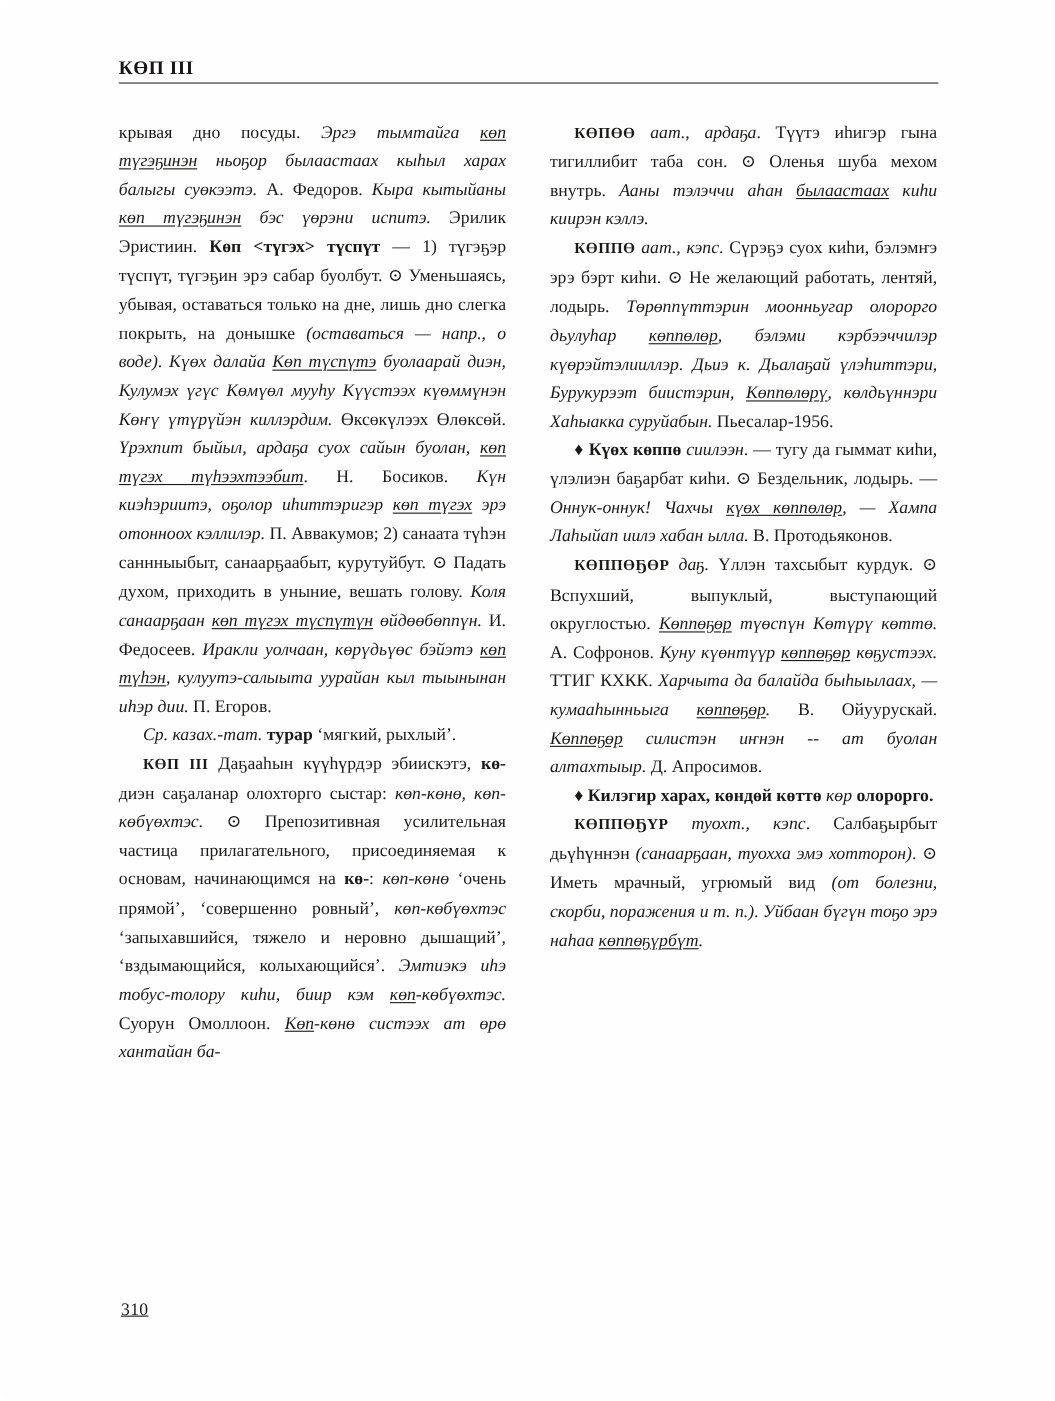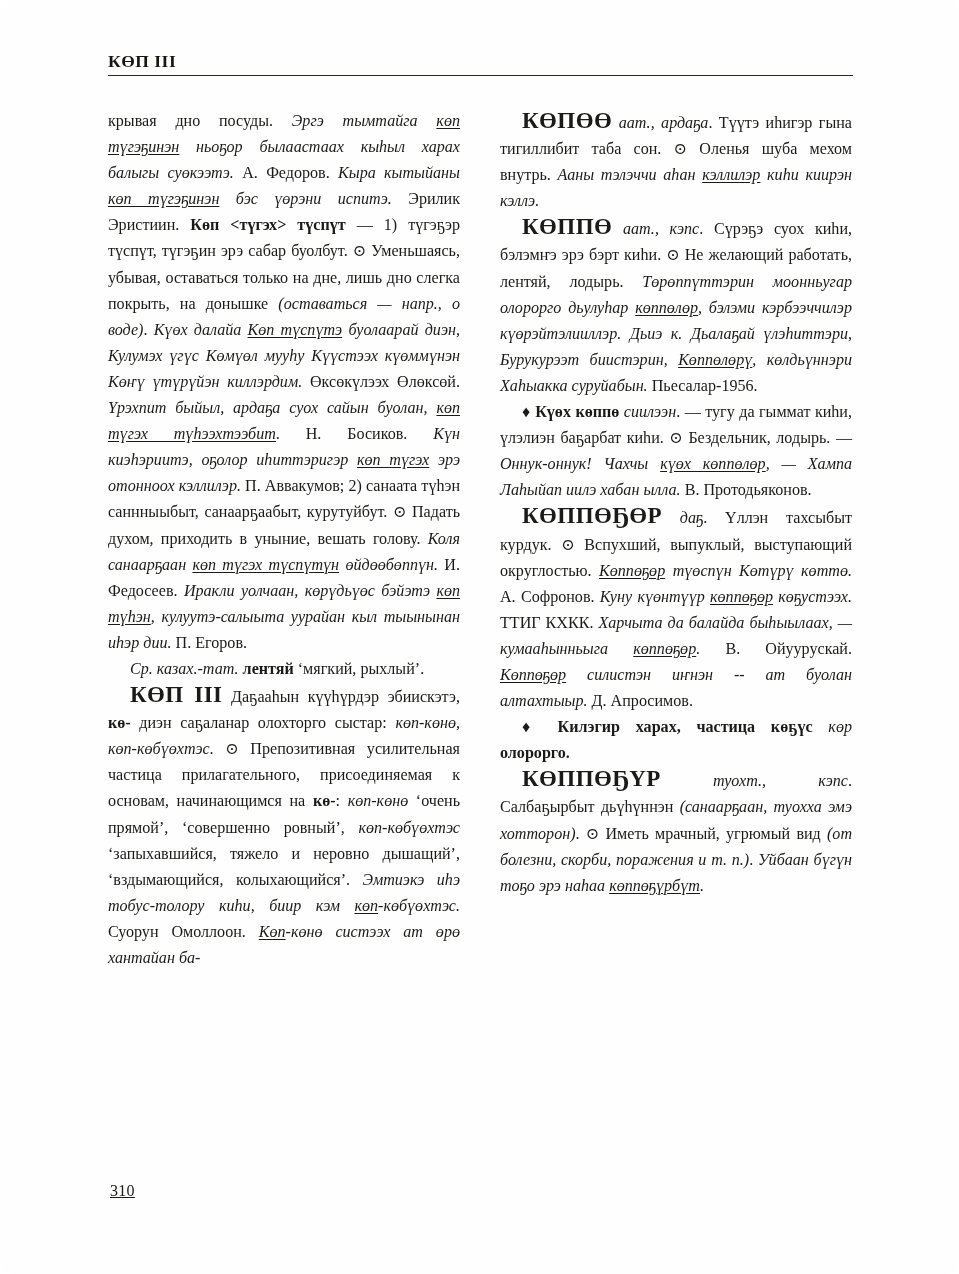--- a/index.html
+++ b/index.html
@@ -68,21 +68,21 @@
     margin: 0;
     text-indent: 0;
   }
   .blk.ind {
     text-indent: 22px;
   }
 
   
   .hw {            
     font-weight: bold;
-    font-size: 23px;
+    font-size: 14px;
     letter-spacing: 0.4px;
   }
   .bld {           
     font-weight: bold;
   }
   .it {            
     font-style: italic;
   }
   .ul {            
     text-decoration: underline;
@@ -120,38 +120,38 @@
     <div class="runhead-rule"></div>
   </div>
 
   <div class="columns">
 
     <div class="col">
 
       <p class="blk"><span>крывая дно посуды. </span><span class="it">Эргэ тымтайга </span><span class="it ul">көп түгэҕинэн</span><span class="it"> ньоҕор былаастаах кыһыл харах балыгы суөкээтэ. </span><span>А. Федоров.</span><span class="it"> Кыра кытыйаны </span><span class="it ul">көп түгэҕинэн</span><span class="it"> бэс үөрэни испитэ. </span><span>Эрилик Эристиин.</span><span class="bld"> Көп &lt;түгэх&gt; түспүт</span><span> — 1) түгэҕэр түспүт, түгэҕин эрэ сабар буолбут. </span><span class="bullet">⊙</span><span> Уменьшаясь, убывая, оставаться только на дне, лишь дно слегка покрыть, на донышке </span><span class="it">(оставаться — напр., о воде)</span><span>. </span><span class="it">Күөх далайа </span><span class="it ul">Көп түспүтэ</span><span class="it"> буолаарай диэн, Кулумэх үгүс Көмүөл мууһу Күүстээх күөммүнэн Көҥү үтүрүйэн киллэрдим. </span><span>Өксөкүлээх Өлөксөй.</span><span class="it"> Үрэхпит быйыл, ардаҕа суох сайын буолан, </span><span class="it ul">көп түгэх түһээхтээбит</span><span>. </span><span>Н. Босиков.</span><span class="it"> Күн киэһэриитэ, оҕолор иһиттэригэр </span><span class="it ul">көп түгэх</span><span class="it"> эрэ отонноох кэллилэр. </span><span>П. Аввакумов;</span><span> 2) санаата түһэн саннныыбыт, санаарҕаабыт, курутуйбут. </span><span class="bullet">⊙</span><span> Падать духом, приходить в уныние, вешать голову. </span><span class="it">Коля санаарҕаан </span><span class="it ul">көп түгэх түспүтүн</span><span class="it"> өйдөөбөппүн. </span><span>И. Федосеев.</span><span class="it"> Иракли уолчаан, көрүдьүөс бэйэтэ </span><span class="it ul">көп түһэн</span><span class="it">, кулуутэ-салыыта уурайан кыл тыынынан иһэр дии. </span><span>П. Егоров.</span></p>
 
 
-      <p class="blk ind"><span class="it">Ср.</span><span class="it">&nbsp;</span><span class="it">казах.-тат.</span><span>&nbsp;</span><span class="bld">лентяй</span><span>&nbsp;</span><span>‘мягкий, рыхлый’.</span></p>
+      <p class="blk ind"><span class="it">Ср.</span><span class="it">&nbsp;</span><span class="it">казах.-тат.</span><span>&nbsp;</span><span class="bld">турар</span><span>&nbsp;</span><span>‘мягкий, рыхлый’.</span></p>
 
       <p class="blk ind"><span class="hw">КӨП III</span><span> Даҕааһын күүһүрдэр эбиискэтэ, </span><span class="bld">кө-</span><span> диэн саҕаланар олохторго сыстар: </span><span class="it">көп-көнө, көп-көбүөхтэс</span><span>. </span><span class="bullet">⊙</span><span> Препозитивная усилительная частица прилагательного, присоединяемая к основам, начинающимся на </span><span class="bld">кө-</span><span>: </span><span class="it">көп-көнө</span><span> ‘очень прямой’, ‘совершенно ровный’, </span><span class="it">көп-көбүөхтэс</span><span> ‘запыхавшийся, тяжело и неровно дышащий’, ‘вздымающийся, колыхающийся’. </span><span class="it">Эмтиэкэ иһэ тобус-толору киһи, биир кэм </span><span class="it ul">көп</span><span class="it">-көбүөхтэс. </span><span>Суорун Омоллоон.</span><span> </span><span class="it ul">Көп</span><span class="it">-көнө систээх ат өрө хантайан ба-</span></p>
 
     </div>
 
     <div class="col">
 
 
-      <p class="blk ind"><span class="hw">КӨПӨӨ</span><span class="it"> аат., ардаҕа</span><span>. Түүтэ иһигэр гына тигиллибит таба сон. </span><span class="bullet">⊙</span><span> Оленья шуба мехом внутрь. </span><span class="it">Ааны тэлэччи аһан </span><span class="it ul">кэллилэр</span><span class="it"> киһи киирэн кэллэ.</span></p>
+      <p class="blk ind"><span class="hw">КӨПӨӨ</span><span class="it"> аат., ардаҕа</span><span>. Түүтэ иһигэр гына тигиллибит таба сон. </span><span class="bullet">⊙</span><span> Оленья шуба мехом внутрь. </span><span class="it">Ааны тэлэччи аһан </span><span class="it ul">былаастаах</span><span class="it"> киһи киирэн кэллэ.</span></p>
 
       <p class="blk ind"><span class="hw">КӨППӨ</span><span class="it"> аат., кэпс</span><span>. Сүрэҕэ суох киһи, бэлэмҥэ эрэ бэрт киһи. </span><span class="bullet">⊙</span><span> Не желающий работать, лентяй, лодырь. </span><span class="it">Төрөппүттэрин моонньугар олорорго дьулуһар </span><span class="it ul">көппөлөр</span><span class="it">, бэлэми кэрбээччилэр күөрэйтэлииллэр. </span><span class="it">Дьиэ к.</span><span class="it"> Дьалаҕай үлэһиттэри, Бурукурээт биистэрин, </span><span class="it ul">Көппөлөрү</span><span class="it">, көлдьүннэри Хаһыакка суруйабын. </span><span>Пьесалар-1956.</span></p>
 
       <p class="blk ind"><span class="marker-filled">♦</span><span>&nbsp;</span><span class="bld">Күөх көппө </span><span class="it">сиилээн</span><span>. — тугу да гыммат киһи, үлэлиэн баҕарбат киһи. </span><span class="bullet">⊙</span><span> Бездельник, лодырь. — </span><span class="it">Оннук-оннук! Чахчы </span><span class="it ul">күөх көппөлөр</span><span class="it">, — Хампа Лаһыйап иилэ хабан ылла. </span><span>В. Протодьяконов.</span></p>
 
       <p class="blk ind"><span class="hw">КӨППӨҔӨР</span><span class="it"> даҕ</span><span>. Үллэн тахсыбыт курдук. </span><span class="bullet">⊙</span><span> Вспухший, выпуклый, выступающий округлостью. </span><span class="it ul">Көппөҕөр</span><span class="it"> түөспүн Көтүрү көттө. </span><span>А. Софронов.</span><span class="it"> Куну күөнтүүр </span><span class="it ul">көппөҕөр</span><span class="it"> көҕустээх. </span><span>ТТИГ КХКК.</span><span class="it"> Харчыта да балайда быһыылаах, — кумааһынньыга </span><span class="it ul">көппөҕөр</span><span class="it">. </span><span>В. Ойуурускай.</span><span> </span><span class="it ul">Көппөҕөр</span><span class="it"> силистэн иҥнэн -- ат буолан алтахтыыр. </span><span>Д. Апросимов.</span></p>
 
-      <p class="blk ind"><span class="marker-filled">♦</span><span>&nbsp;</span><span class="bld">Килэгир харах, частица көҕүс </span><span class="it">көр</span><span class="bld"> олорорго.</span></p>
+      <p class="blk ind"><span class="marker-filled">♦</span><span>&nbsp;</span><span class="bld">Килэгир харах, көндөй көттө </span><span class="it">көр</span><span class="bld"> олорорго.</span></p>
 
       <p class="blk ind"><span class="hw">КӨППӨҔҮР</span><span class="it"> туохт., кэпс</span><span>. Салбаҕырбыт дьүһүннэн </span><span class="it">(санаарҕаан, туохха эмэ хотторон)</span><span>. </span><span class="bullet">⊙</span><span> Иметь мрачный, угрюмый вид </span><span class="it">(от болезни, скорби, поражения и т. п.)</span><span>. </span><span class="it">Уйбаан бүгүн тоҕо эрэ наһаа </span><span class="it ul">көппөҕүрбүт</span><span class="it">.</span></p>
 
 
     </div>
   </div>
 
   <div class="folio">310</div>
 
 </div>

